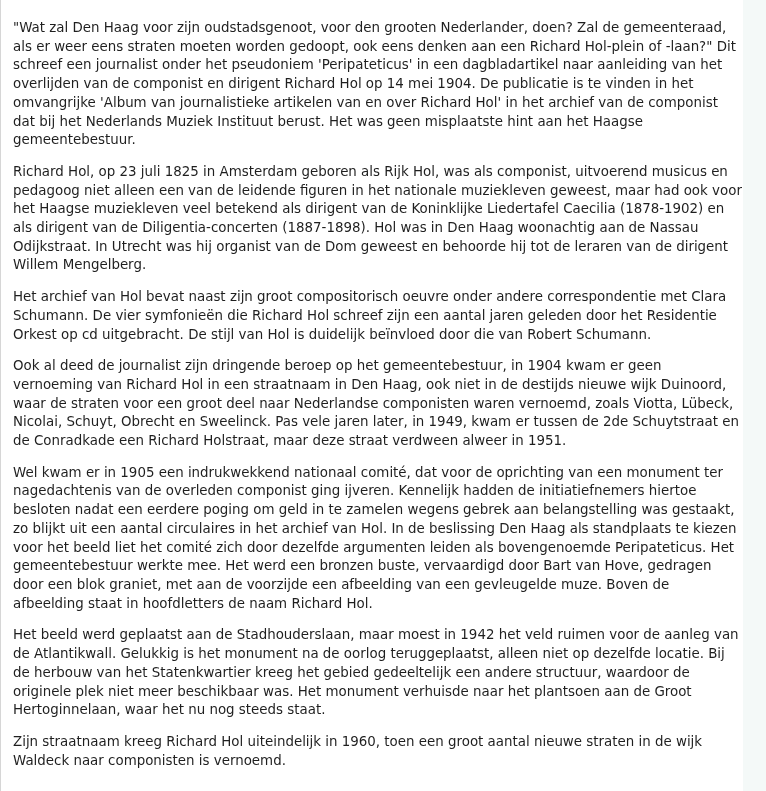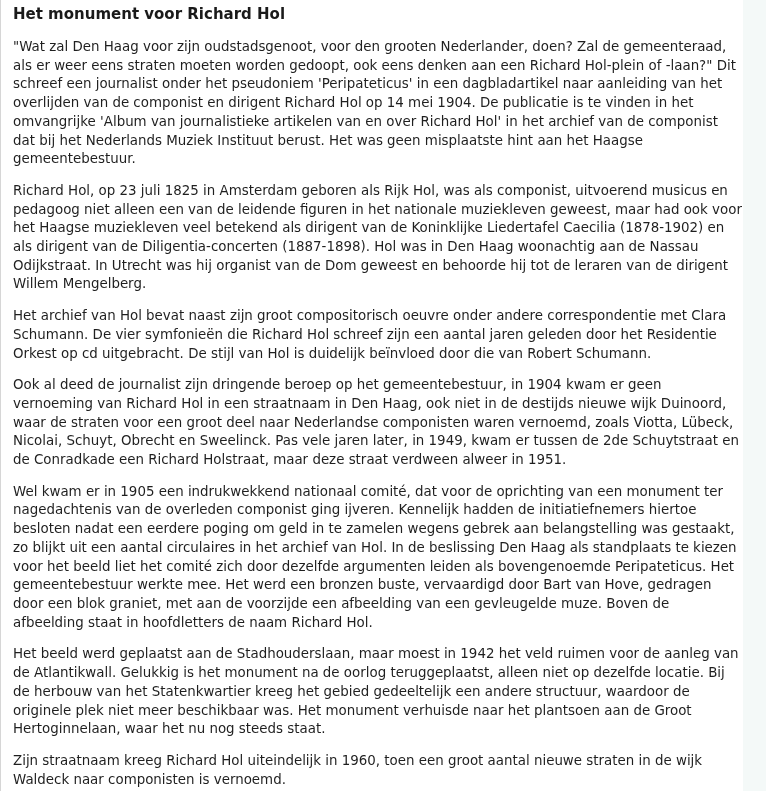--- a/index.html
+++ b/index.html
@@ -56,21 +56,20 @@
   .article-body p:first-child {
     margin-top: 14px;
   }
 </style>
 </head>
 <body>
 
 <div class="page">
   <div class="edge-strip"></div>
   <div class="content">
-    <h1 class="article-title">Het monument voor Richard Hol</h1>
     <div class="article-body">
         <p>"Wat zal Den Haag voor zijn oudstadsgenoot, voor den grooten Nederlander, doen? Zal de gemeenteraad, als er weer eens straten moeten worden gedoopt, ook eens denken aan een Richard Hol-plein of -laan?" Dit schreef een journalist onder het pseudoniem 'Peripateticus' in een dagbladartikel naar aanleiding van het overlijden van de componist en dirigent Richard Hol op 14 mei 1904. De publicatie is te vinden in het omvangrijke 'Album van journalistieke artikelen van en over Richard Hol' in het archief van de componist dat bij het Nederlands Muziek Instituut berust. Het was geen misplaatste hint aan het Haagse gemeentebestuur.</p>
         <p>Richard Hol, op 23 juli 1825 in Amsterdam geboren als Rijk Hol, was als componist, uitvoerend musicus en pedagoog niet alleen een van de leidende figuren in het nationale muziekleven geweest, maar had ook voor het Haagse muziekleven veel betekend als dirigent van de Koninklijke Liedertafel Caecilia (1878-1902) en als dirigent van de Diligentia-concerten (1887-1898). Hol was in Den Haag woonachtig aan de Nassau Odijkstraat. In Utrecht was hij organist van de Dom geweest en behoorde hij tot de leraren van de dirigent Willem Mengelberg.</p>
         <p>Het archief van Hol bevat naast zijn groot compositorisch oeuvre onder andere correspondentie met Clara Schumann. De vier symfonieën die Richard Hol schreef zijn een aantal jaren geleden door het Residentie Orkest op cd uitgebracht. De stijl van Hol is duidelijk beïnvloed door die van Robert Schumann.</p>
         <p>Ook al deed de journalist zijn dringende beroep op het gemeentebestuur, in 1904 kwam er geen vernoeming van Richard Hol in een straatnaam in Den Haag, ook niet in de destijds nieuwe wijk Duinoord, waar de straten voor een groot deel naar Nederlandse componisten waren vernoemd, zoals Viotta, Lübeck, Nicolai, Schuyt, Obrecht en Sweelinck. Pas vele jaren later, in 1949, kwam er tussen de 2de Schuytstraat en de Conradkade een Richard Holstraat, maar deze straat verdween alweer in 1951.</p>
         <p>Wel kwam er in 1905 een indrukwekkend nationaal comité, dat voor de oprichting van een monument ter nagedachtenis van de overleden componist ging ijveren. Kennelijk hadden de initiatiefnemers hiertoe besloten nadat een eerdere poging om geld in te zamelen wegens gebrek aan belangstelling was gestaakt, zo blijkt uit een aantal circulaires in het archief van Hol. In de beslissing Den Haag als standplaats te kiezen voor het beeld liet het comité zich door dezelfde argumenten leiden als bovengenoemde Peripateticus. Het gemeentebestuur werkte mee. Het werd een bronzen buste, vervaardigd door Bart van Hove, gedragen door een blok graniet, met aan de voorzijde een afbeelding van een gevleugelde muze. Boven de afbeelding staat in hoofdletters de naam Richard Hol.</p>
         <p>Het beeld werd geplaatst aan de Stadhouderslaan, maar moest in 1942 het veld ruimen voor de aanleg van de Atlantikwall. Gelukkig is het monument na de oorlog teruggeplaatst, alleen niet op dezelfde locatie. Bij de herbouw van het Statenkwartier kreeg het gebied gedeeltelijk een andere structuur, waardoor de originele plek niet meer beschikbaar was. Het monument verhuisde naar het plantsoen aan de Groot Hertoginnelaan, waar het nu nog steeds staat.</p>
         <p>Zijn straatnaam kreeg Richard Hol uiteindelijk in 1960, toen een groot aantal nieuwe straten in de wijk Waldeck naar componisten is vernoemd.</p>
       </div>
   </div>

